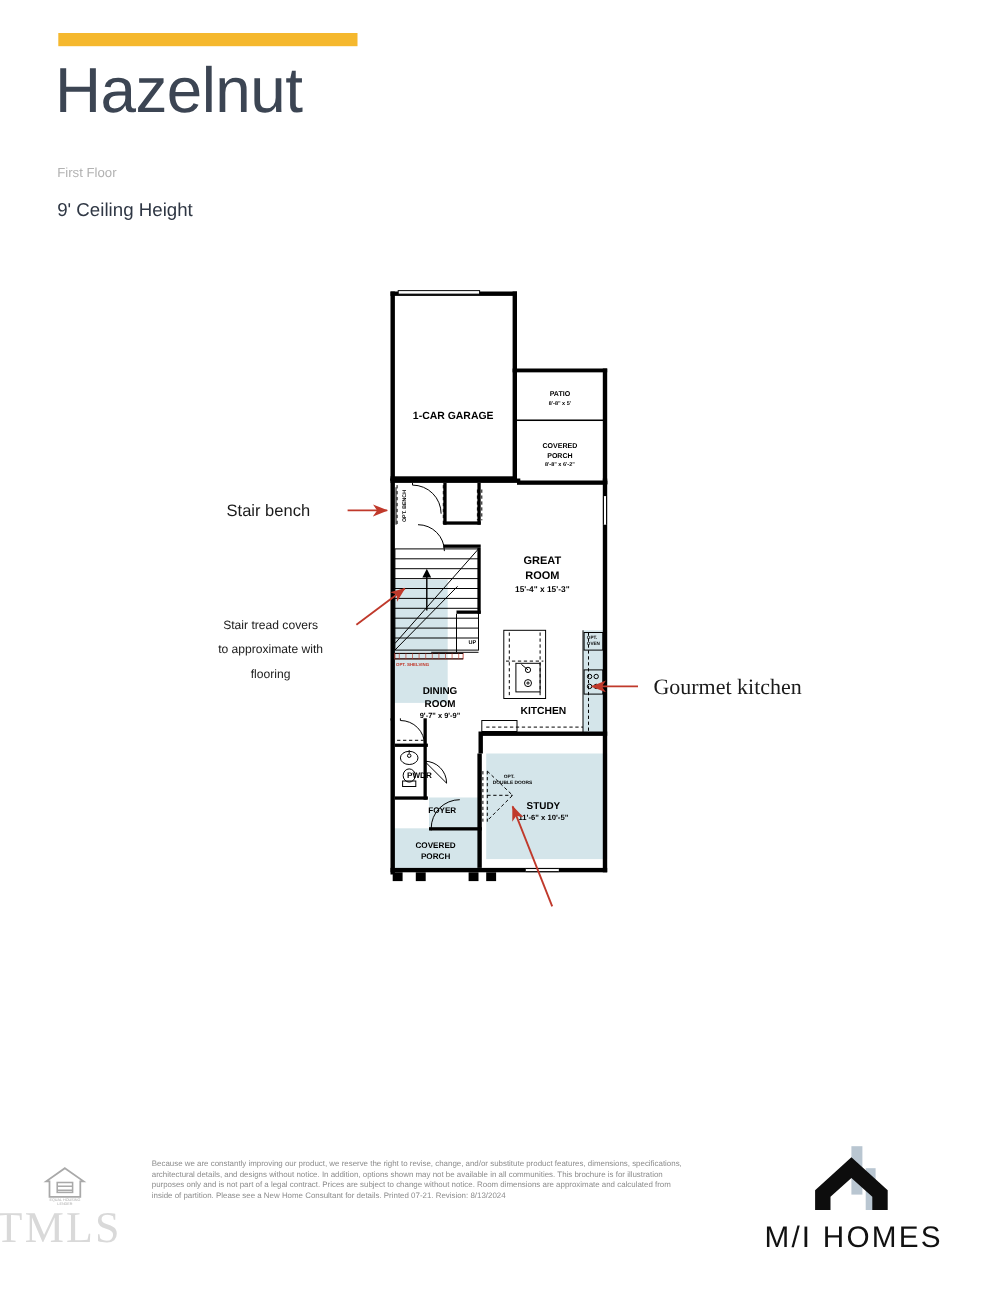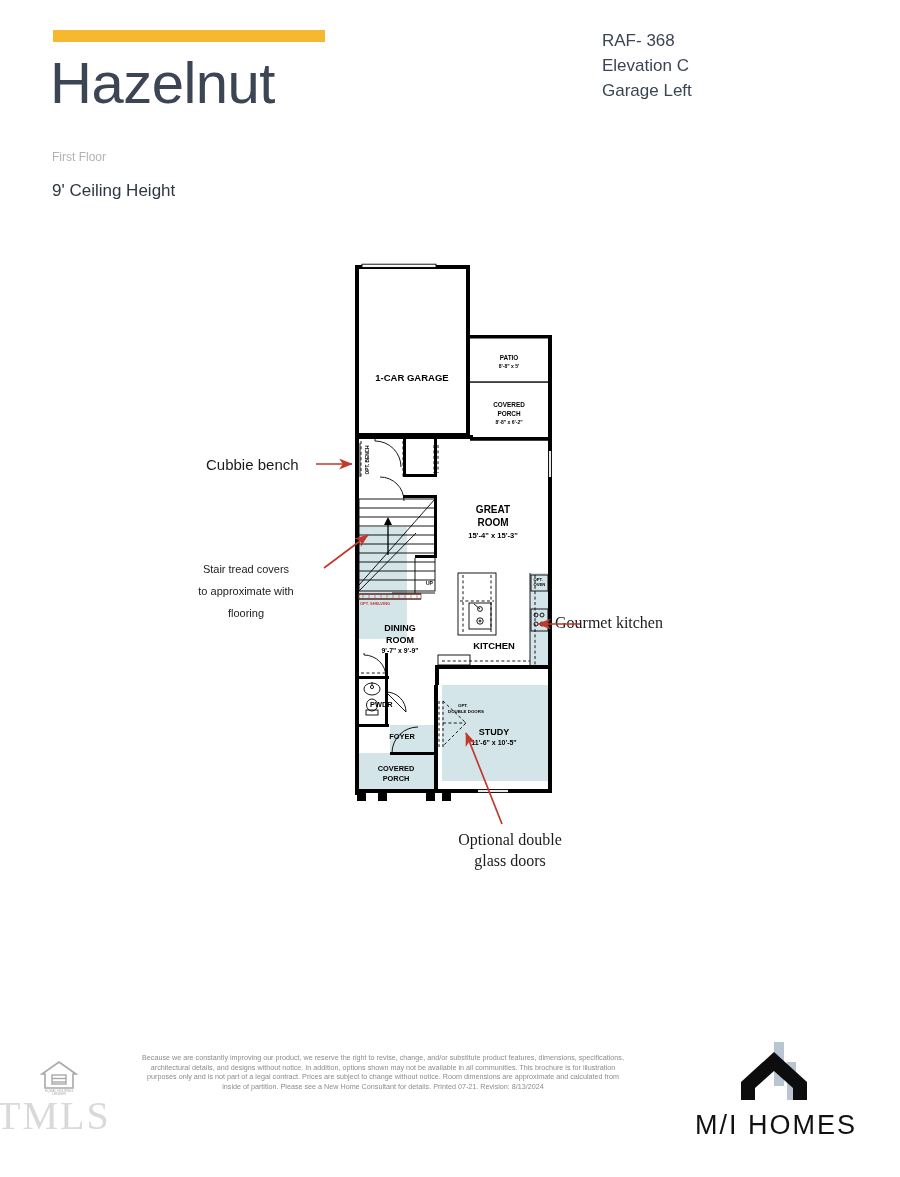--- a/index.html
+++ b/index.html
@@ -25,48 +25,43 @@
   .plan{position:absolute;left:330px;top:255px;width:250px;height:560px;}
   .plan svg{display:block;}
 
   
   .callout{position:absolute;color:#1b1b1b;}
   .callout.sans{font-family:"Liberation Sans","DejaVu Sans",sans-serif;}
   .callout.serif{font-family:"Liberation Serif","DejaVu Serif",serif;}
   .co-cubbie{left:206px;top:456px;font-size:15px;}
   .co-stair{left:176px;top:559px;font-size:11px;line-height:22px;text-align:center;width:140px;
             transform:translateY(-1px);}
-  .co-gourmet{left:555px;top:614px;font-size:16px;}
+  .co-gourmet{left:594px;top:614px;font-size:20px;}
   .co-doors{left:448px;top:829px;font-size:16px;line-height:21px;text-align:center;width:124px;}
 
   .arrows{position:absolute;left:0;top:0;width:900px;height:1177px;pointer-events:none;}
 
   
   .disclaimer{position:absolute;left:138px;top:1053px;width:490px;
-    font-size:7.2px;line-height:9.6px;color:#8c8c8c;text-align:center;}
+    font-size:7.2px;line-height:9.6px;color:#8c8c8c;}
   .mi-logo{position:absolute;left:686px;top:1036px;width:180px;height:104px;}
   .ehl{position:absolute;left:38px;top:1058px;width:42px;height:38px;}
   .tmls{position:absolute;left:-4px;top:1092px;font-family:"Liberation Serif","DejaVu Serif",serif;
     font-size:40px;color:#d9d9d9;letter-spacing:2px;}
 </style>
 </head>
 <body>
 
 <div class="page">
 
   <div class="accent-bar"></div>
   <div class="plan-title">Hazelnut</div>
   <div class="sub-floor">First Floor</div>
   <div class="sub-ceiling">9' Ceiling Height</div>
 
-  <div class="meta">
-    <div>RAF- 368</div>
-    <div>Elevation C</div>
-    <div>Garage Left</div>
-  </div>
 
   <div class="plan">
     <svg width="250" height="560" viewBox="0 0 250 560" xmlns="http://www.w3.org/2000/svg">
       <defs>
         <style>
           .w{fill:#000;}
           .thin{stroke:#000;stroke-width:0.9;fill:none;}
           .thin2{stroke:#000;stroke-width:1.3;fill:none;}
           .dash{stroke:#000;stroke-width:0.9;fill:none;stroke-dasharray:3 2.4;}
           .opt{fill:#d4e5ea;}
@@ -255,34 +250,30 @@
       <text class="rmname" x="40" y="452" font-size="7.4">PWDR</text>
       <text class="rmname" x="72" y="484" font-size="7.4" text-anchor="middle">FOYER</text>
 
       <text class="rmname" x="66" y="516" font-size="7.4" text-anchor="middle">COVERED</text>
       <text class="rmname" x="66" y="526" font-size="7.4" text-anchor="middle">PORCH</text>
 
       <text class="tiny" x="39" y="205" font-size="4.8" transform="rotate(-90 39 205)" text-anchor="middle">OPT. BENCH</text>
     </svg>
   </div>
 
-  <div class="callout sans co-cubbie">Cubbie bench</div>
+  <div class="callout sans co-cubbie">Stair bench</div>
 
   <div class="callout sans co-stair">
     <div>Stair tread covers</div>
     <div>to approximate with</div>
     <div>flooring</div>
   </div>
 
   <div class="callout serif co-gourmet">Gourmet kitchen</div>
 
-  <div class="callout serif co-doors">
-    <div>Optional double</div>
-    <div>glass doors</div>
-  </div>
 
   <svg class="arrows">
     <defs>
       <marker id="ah" markerWidth="9" markerHeight="9" refX="7.6" refY="3.2" orient="auto" markerUnits="strokeWidth">
         <path d="M0,0 L8,3.2 L0,6.4 L2.2,3.2 z" fill="#c0392b"></path>
       </marker>
     </defs>
 
     <line x1="316" y1="464" x2="352" y2="464" stroke="#c0392b" stroke-width="1.7" marker-end="url(#ah)"></line>
 

